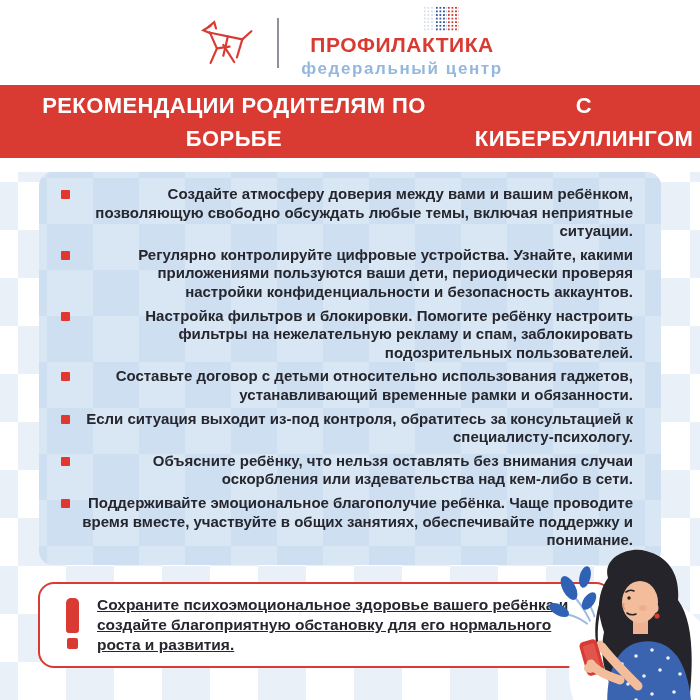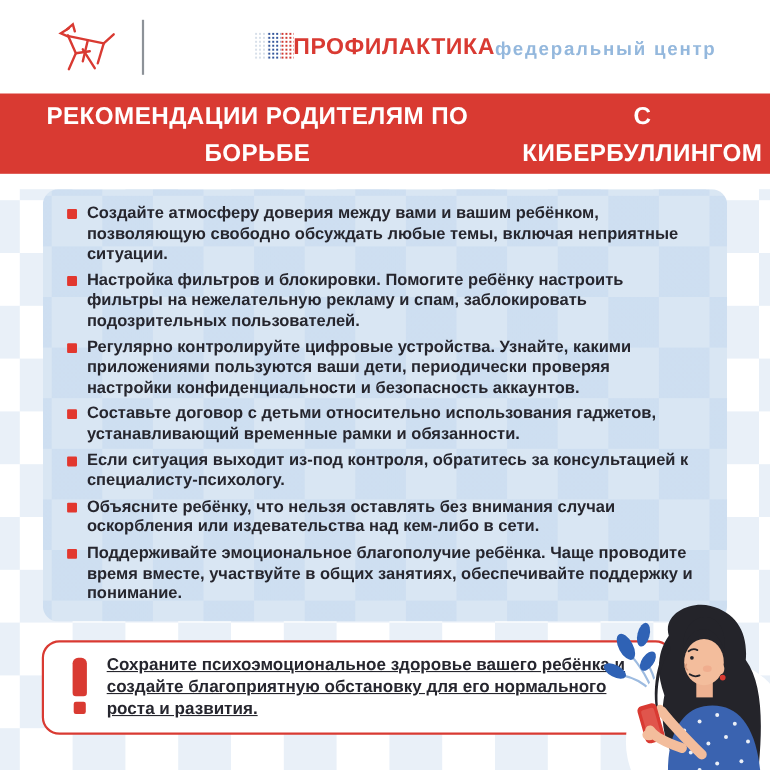--- a/index.html
+++ b/index.html
@@ -3,21 +3,21 @@
 <meta charset="utf-8">
 <style>
   html,body{margin:0;padding:0;}
   body{font-family:"Liberation Sans",sans-serif;}
   .page{position:relative;width:700px;height:700px;overflow:hidden;background:#fff;}
 
   
   .header{height:85px;display:flex;align-items:center;justify-content:center;gap:22px;background:#fff;}
   .horse-logo{width:58px;height:50px;}
   .divider{width:2px;height:50px;background:#8d9298;}
-  .brand{display:flex;flex-direction:row;align-items:center;}
+  .brand{display:flex;flex-direction:column;align-items:center;}
   .pixel-grid{display:flex;height:25px;margin-bottom:3px;margin-left:78px;}
   .px{width:12px;height:25px;background-size:3.6px 3.6px;}
   .px.light{background-image:radial-gradient(#d7dfe9 1.1px,transparent 1.2px);}
   .px.blue{background-image:radial-gradient(#34569b 1.2px,transparent 1.3px);}
   .px.red{background-image:radial-gradient(#cf3a33 1.2px,transparent 1.3px);}
   .brand-title{color:#d93a32;font-size:21px;font-weight:800;letter-spacing:.5px;line-height:1;}
   .brand-sub{color:#94b8dd;font-size:17px;font-weight:600;letter-spacing:1.6px;margin-top:4px;}
 
   
   .banner{height:73px;background:#d93a32;display:flex;flex-direction:row;align-items:center;justify-content:center;}
@@ -26,21 +26,21 @@
   
   .content{position:relative;height:542px;background-color:#fff;
     background-image:conic-gradient(#e9f0f8 0 25%, #ffffff 0 50%, #e9f0f8 0 75%, #ffffff 0);
     background-size:96px 96px;background-position:18px 10px;}
 
   .card{position:relative;margin:14px auto 0;width:622px;box-sizing:border-box;
     border-radius:14px;padding:13px 28px 10px 22px;
     background-color:#d9e6f3;
     background-image:conic-gradient(rgba(180,205,235,.30) 0 25%, transparent 0 50%, rgba(180,205,235,.30) 0 75%, transparent 0);
     background-size:92px 92px;background-position:8px 6px;}
-  .rec-list{list-style:none;margin:0;padding:0;}
+  .rec-list{list-style:none;margin:0;padding:0;text-align:right;}
   .rec-item{display:flex;gap:9px;margin-bottom:5px;}
   .bullet{flex:0 0 9px;width:9px;height:9px;background:#e2372e;margin-top:5px;border-radius:1px;}
   .rec-text{color:#26262e;font-size:15px;font-weight:700;line-height:1.24;max-width:565px;}
 
   
   .alert{position:relative;z-index:2;margin:17px 88px 0 38px;box-sizing:border-box;
     background:#fff;border:2px solid #d93a32;border-radius:16px;
     display:flex;align-items:flex-start;gap:18px;padding:11px 14px 11px 26px;min-height:77px;}
   .excl{display:flex;flex-direction:column;align-items:center;margin-top:3px;}
   .excl-bar{width:13px;height:35px;background:#d93a32;border-radius:5px 5px 3px 3px;}
@@ -87,25 +87,25 @@
   <div class="content">
 
     <div class="card">
       <ul class="rec-list">
         <li class="rec-item">
           <span class="bullet"></span>
           <span class="rec-text">Создайте атмосферу доверия между вами и вашим ребёнком, позволяющую свободно обсуждать любые темы, включая неприятные ситуации.</span>
         </li>
         <li class="rec-item">
           <span class="bullet"></span>
-          <span class="rec-text">Настройка фильтров и блокировки. Помогите ребёнку настроить фильтры на нежелательную рекламу и спам, заблокировать подозрительных пользователей.</span>
+          <span class="rec-text">Регулярно контролируйте цифровые устройства. Узнайте, какими приложениями пользуются ваши дети, периодически проверяя настройки конфиденциальности и безопасность аккаунтов.</span>
         </li>
         <li class="rec-item">
           <span class="bullet"></span>
-          <span class="rec-text">Регулярно контролируйте цифровые устройства. Узнайте, какими приложениями пользуются ваши дети, периодически проверяя настройки конфиденциальности и безопасность аккаунтов.</span>
+          <span class="rec-text">Настройка фильтров и блокировки. Помогите ребёнку настроить фильтры на нежелательную рекламу и спам, заблокировать подозрительных пользователей.</span>
         </li>
         <li class="rec-item">
           <span class="bullet"></span>
           <span class="rec-text">Составьте договор с детьми относительно использования гаджетов, устанавливающий временные рамки и обязанности.</span>
         </li>
         <li class="rec-item">
           <span class="bullet"></span>
           <span class="rec-text">Если ситуация выходит из-под контроля, обратитесь за консультацией к специалисту-психологу.</span>
         </li>
         <li class="rec-item">

